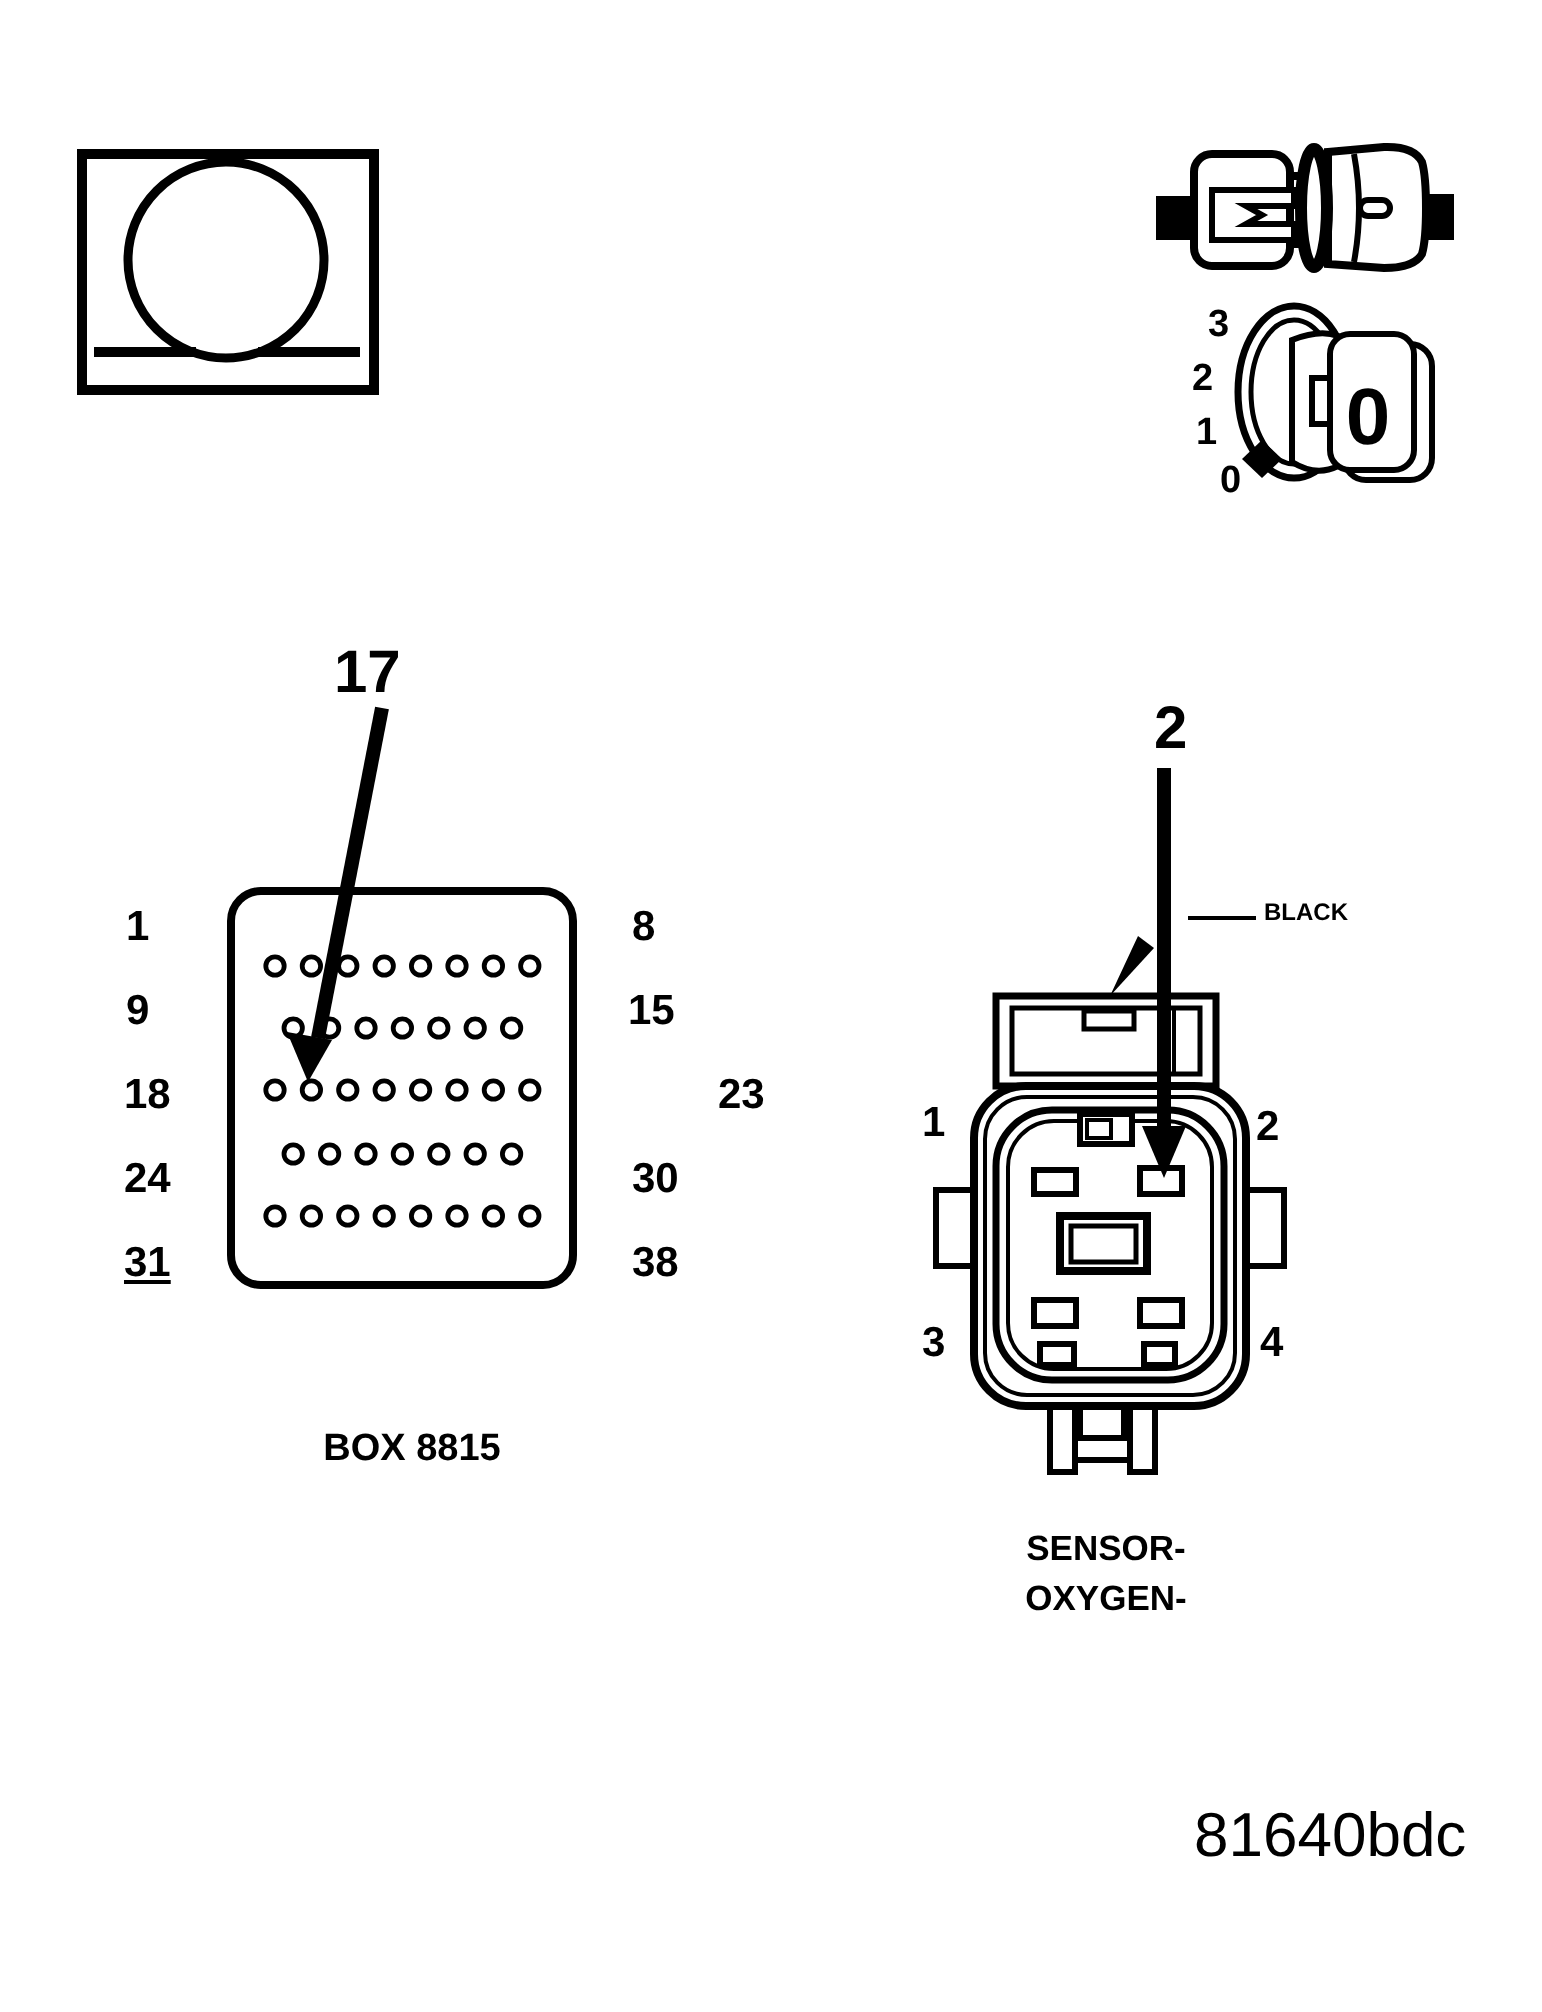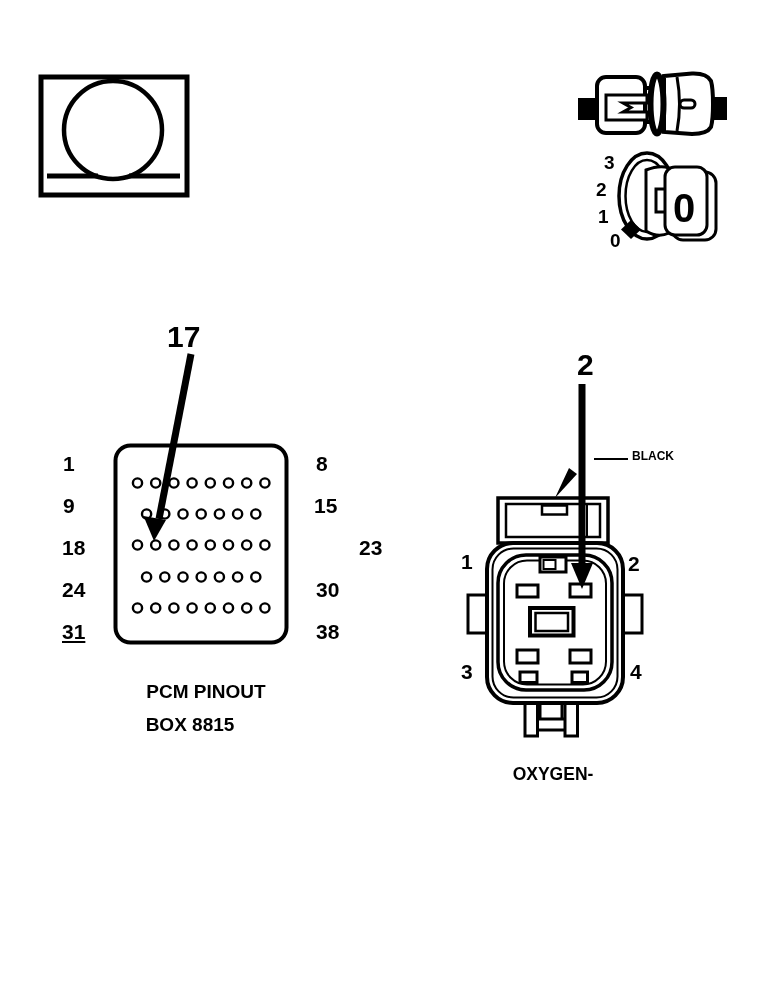--- a/index.html
+++ b/index.html
@@ -113,22 +113,21 @@
   <div class="lbl pinlbl" style="left:63px;  top:495px;">9</div>
   <div class="lbl pinlbl" style="left:62px;  top:537px;">18</div>
   <div class="lbl pinlbl" style="left:62px;  top:579px;text-align:center;">24</div>
   <div class="lbl pinlbl" style="left:62px;  top:621px;text-decoration:underline;">31</div>
   <div class="lbl pinlbl" style="left:316px; top:453px;">8</div>
   <div class="lbl pinlbl" style="left:314px; top:495px;">15</div>
   <div class="lbl pinlbl" style="left:316px; top:537px;margin-left:43px;">23</div>
   <div class="lbl pinlbl" style="left:316px; top:579px;">30</div>
   <div class="lbl pinlbl" style="left:316px; top:621px;">38</div>
 
-  <div class="titleline" style="left:106px; top:682px;">PCM PINOUT</div>
-  <div class="titleline" style="left:90px; top:715px;text-align:center;">BOX 8815</div>
+  <div class="titleline" style="left:106px; top:715px;text-align:center;">BOX 8815</div>
 
   <div class="lbl callout" style="left:577px; top:350px;">2</div>
   <div class="lbl" style="left:632px; top:450px; font-size:12px;">BLACK</div>
 
   <svg class="abs" style="left:455px; top:440px;" width="200" height="305" viewBox="455 440 200 305">
     <line x1="594" y1="459" x2="628" y2="459" stroke="#000" stroke-width="2"></line>
     <polygon points="555,498 569,468 577,474" fill="#000"></polygon>
 
     <rect x="498" y="498" width="110" height="45" fill="#fff" stroke="#000" stroke-width="3.5"></rect>
     <rect x="506" y="504" width="94" height="33" fill="#fff" stroke="#000" stroke-width="2.5"></rect>
@@ -164,17 +163,19 @@
     <line x1="582" y1="384" x2="582" y2="566" stroke="#000" stroke-width="7"></line>
     <polygon points="582,589 571,563 593,563" fill="#000"></polygon>
   </svg>
 
   <div class="lbl cavlbl" style="left:461px; top:551px;">1</div>
   <div class="lbl cavlbl" style="left:628px; top:553px;">2</div>
   <div class="lbl cavlbl" style="left:461px; top:661px;">3</div>
   <div class="lbl cavlbl" style="left:630px; top:661px;">4</div>
 
   <div class="sensor-name">
+    <div>SENSOR-</div>
     <div>OXYGEN-</div>
   </div>
 
+  <div class="figcode">81640bdc</div>
 
 </div>
 
 </body></html>

